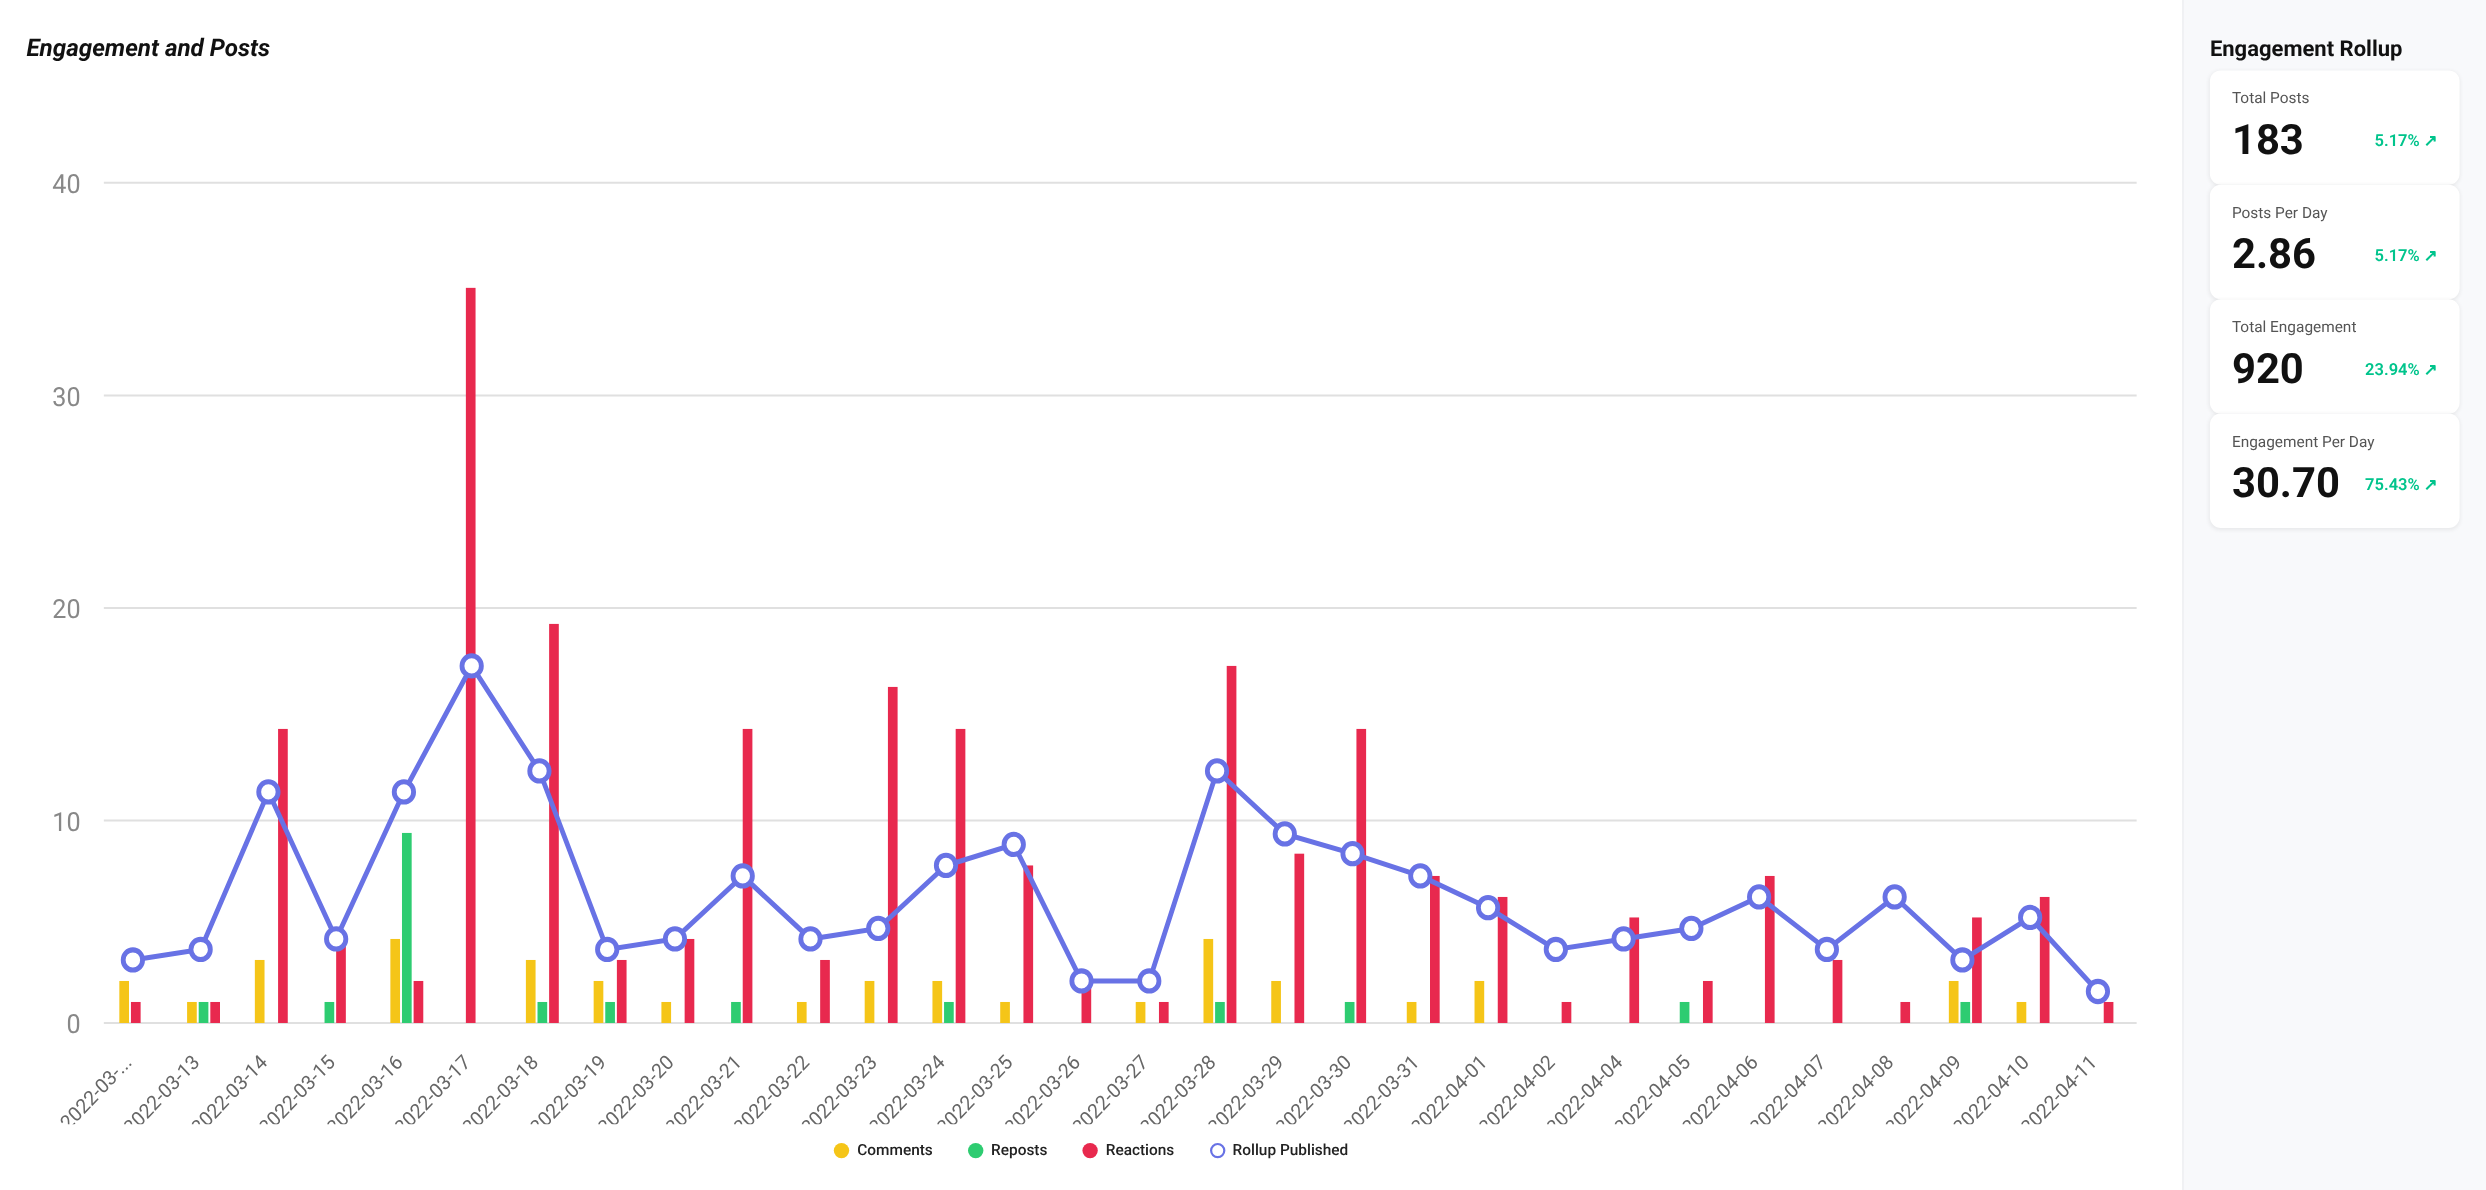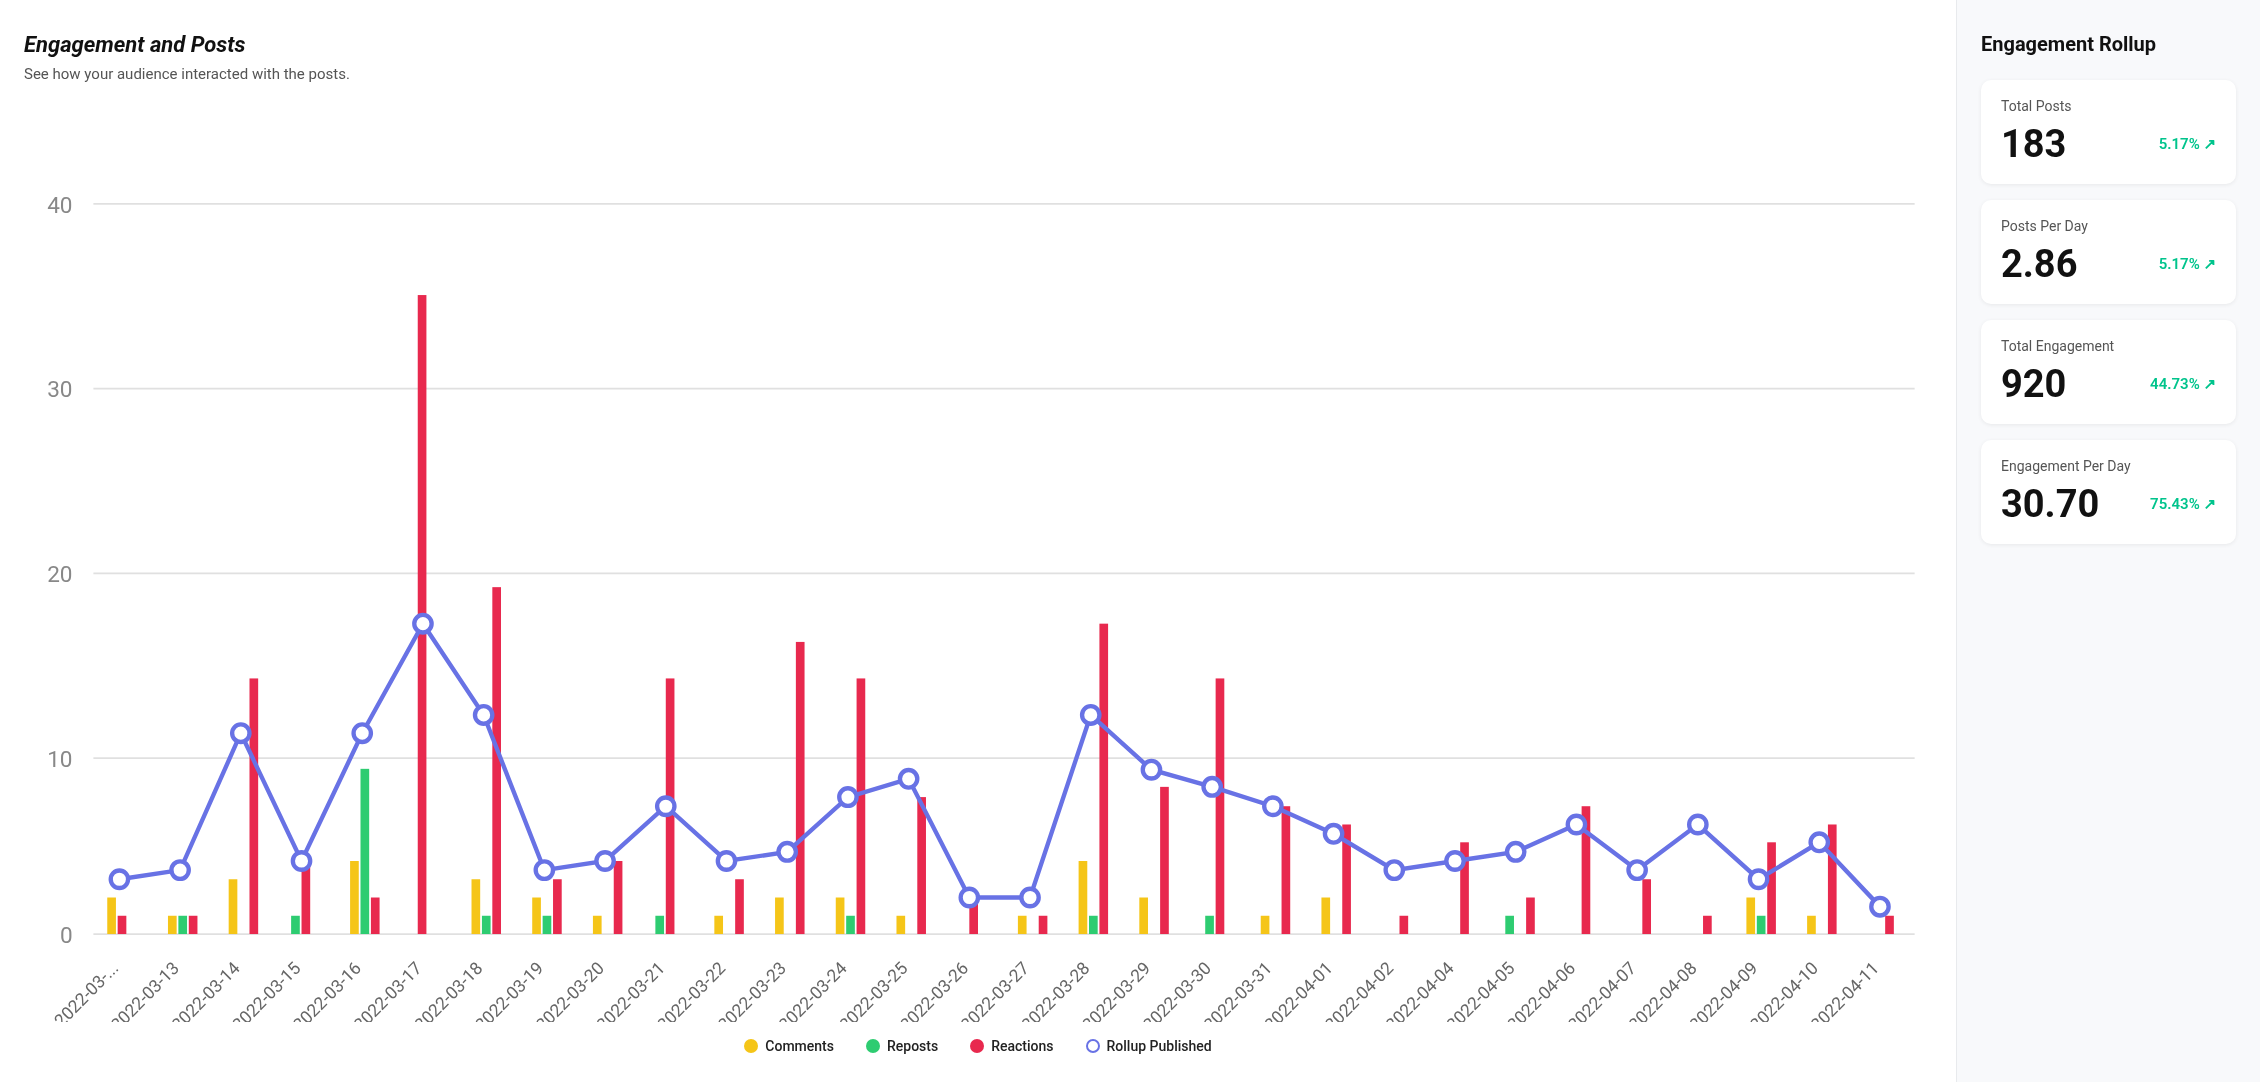--- a/index.html
+++ b/index.html
@@ -64,27 +64,26 @@
       border-radius: 50%;
       border: 2px solid #6872e5;
       background: #fff;
     }
     .legend-dot {
       width: 14px;
       height: 14px;
       border-radius: 50%;
     }
     .sidebar {
-      width: 304px;
+      width: 276px;
       background: #f8f9fb;
       padding: 32px 24px;
       border-left: 1px solid #e8eaed;
       display: flex;
       flex-direction: column;
-      gap: 16px;
     }
     .sidebar-title {
       font-size: 20px;
       font-weight: 700;
       color: #111;
       margin-bottom: 8px;
     }
     .metric-card {
       background: #fff;
       border-radius: 10px;
@@ -110,21 +109,20 @@
       font-size: 15px;
       font-weight: 600;
       color: #00c48c;
     }
   </style>
 </head>
 <body>
 
 <div class="main-content">
   <div class="chart-title">Engagement and Posts</div>
-  <div class="chart-subtitle">See how your audience interacted with the posts.</div>
   <div class="chart-area">
     <div class="chart-wrapper">
       <svg class="chart-svg" viewBox="0 0 1100 520" preserveAspectRatio="none">
 
         <text x="28" y="60" font-size="13" fill="#888" text-anchor="end">40</text>
         <line x1="40" y1="55" x2="1090" y2="55" stroke="#e0e0e0" stroke-width="1"></line>
         <text x="28" y="165" font-size="13" fill="#888" text-anchor="end">30</text>
         <line x1="40" y1="160" x2="1090" y2="160" stroke="#e0e0e0" stroke-width="1"></line>
         <text x="28" y="270" font-size="13" fill="#888" text-anchor="end">20</text>
         <line x1="40" y1="265" x2="1090" y2="265" stroke="#e0e0e0" stroke-width="1"></line>
@@ -330,21 +328,21 @@
     <div class="metric-row">
       <div class="metric-value">2.86</div>
       <div class="metric-change">5.17% ↗</div>
     </div>
   </div>
 
   <div class="metric-card">
     <div class="metric-label">Total Engagement</div>
     <div class="metric-row">
       <div class="metric-value">920</div>
-      <div class="metric-change">44.73% ↗</div>
+      <div class="metric-change">23.94% ↗</div>
     </div>
   </div>
 
   <div class="metric-card">
     <div class="metric-label">Engagement Per Day</div>
     <div class="metric-row">
       <div class="metric-value">30.70</div>
       <div class="metric-change">75.43% ↗</div>
     </div>
   </div>

